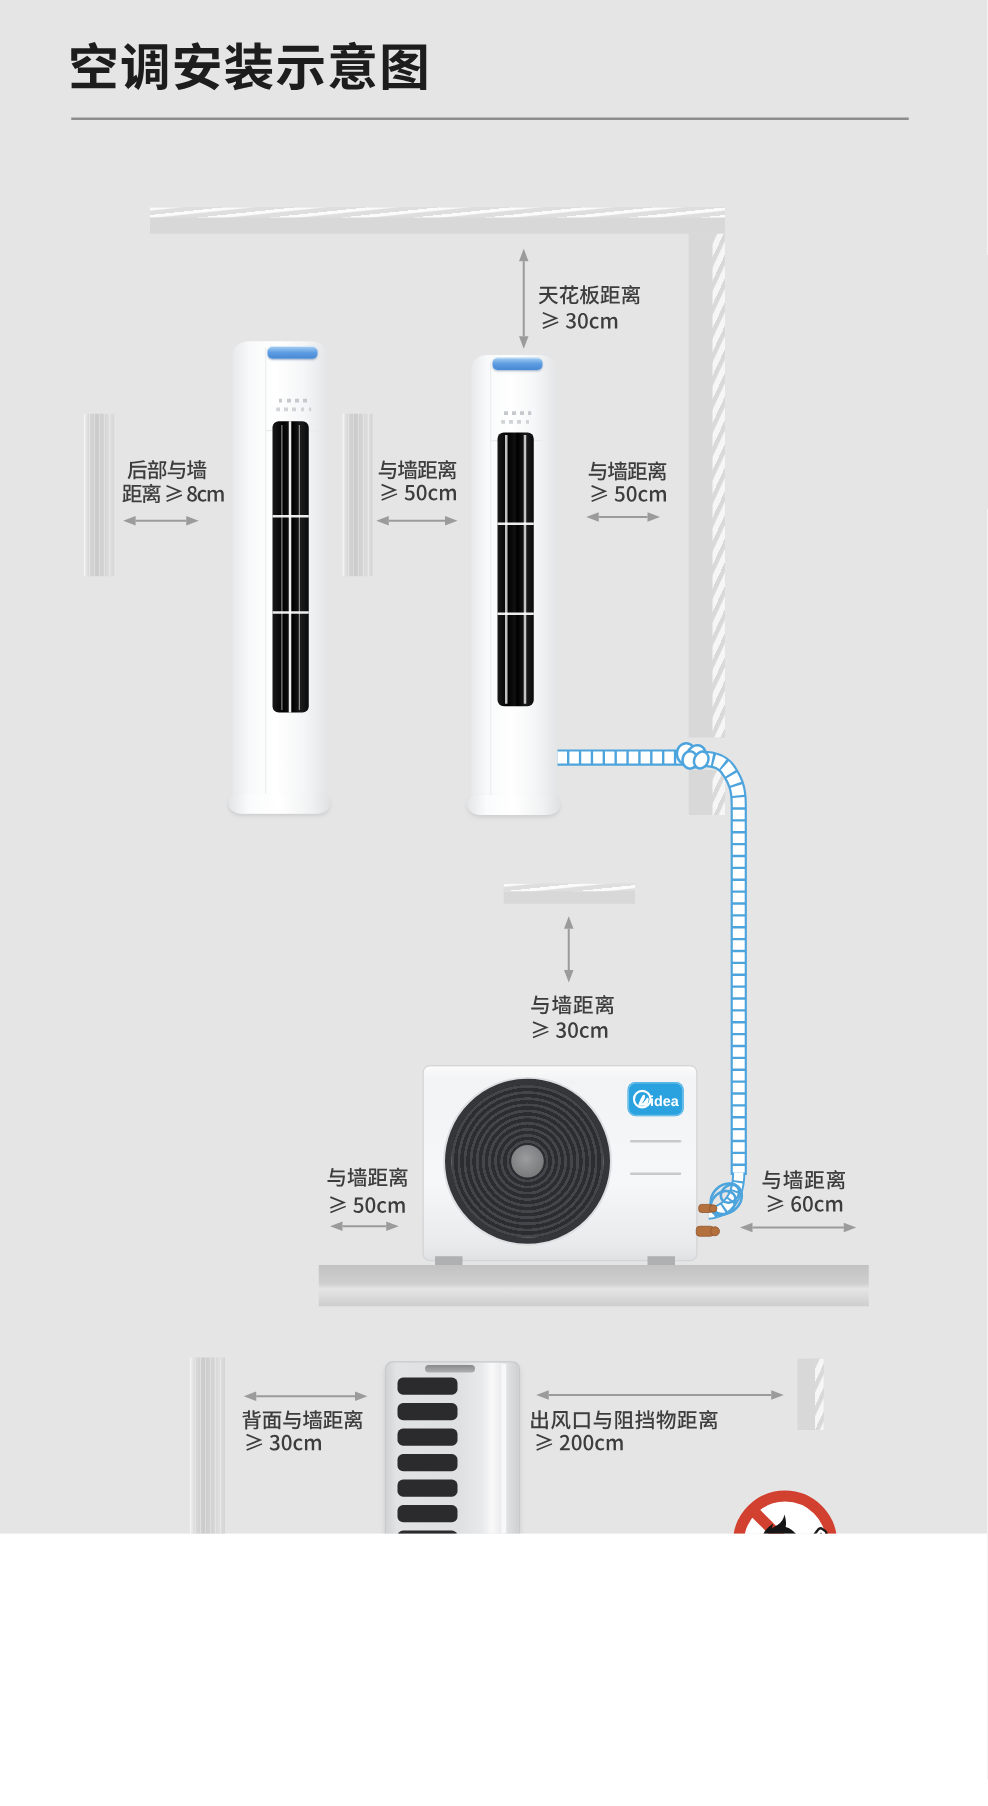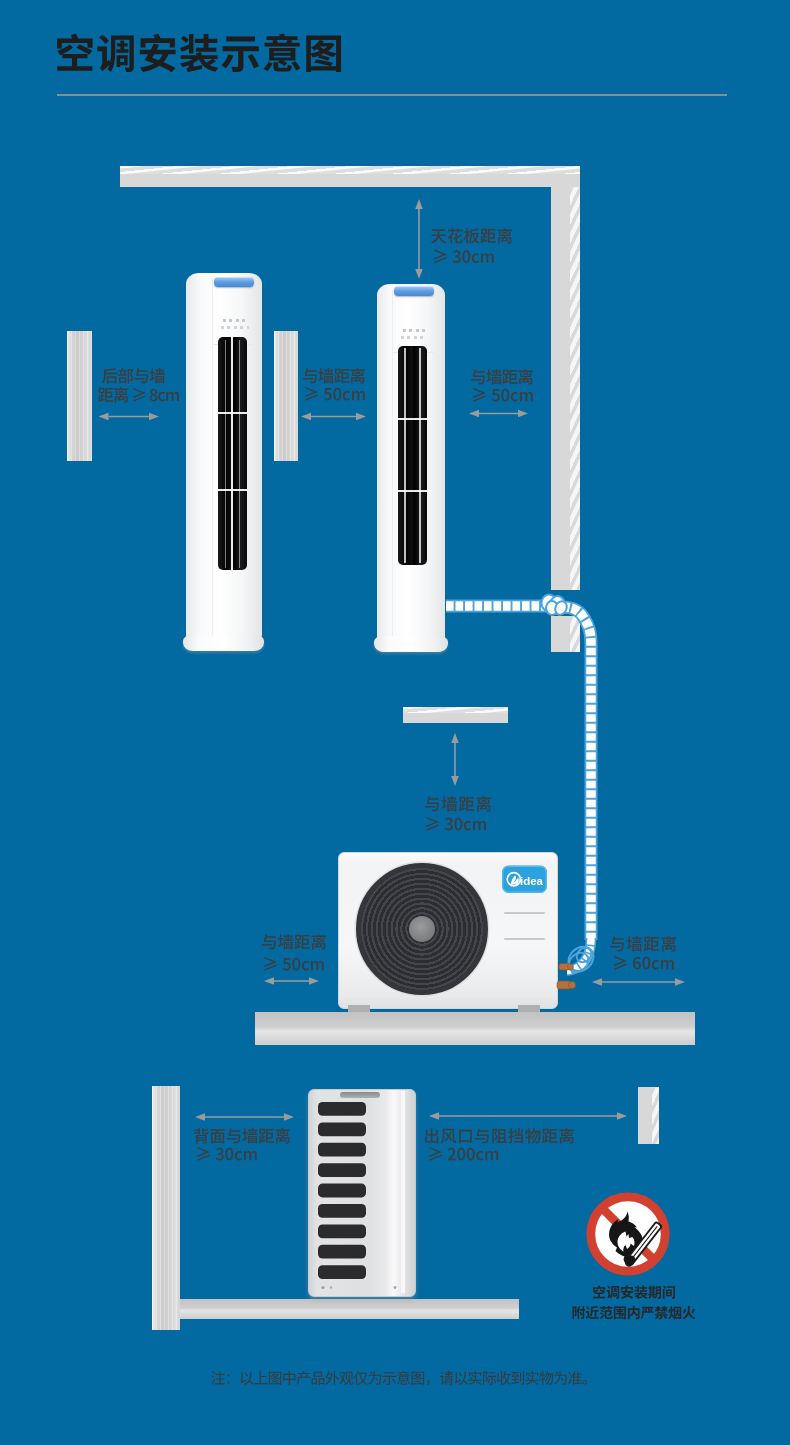--- a/index.html
+++ b/index.html
@@ -1,15 +1,15 @@
 <!DOCTYPE html>
 <html><head><meta charset="utf-8">
 <style>
 html,body{margin:0;padding:0;background:#fff;}
-#page{position:relative;width:790px;height:1445px;overflow:hidden;background:#0369a1;font-family:"Liberation Sans",sans-serif;}
+#page{position:relative;width:790px;height:1227px;overflow:hidden;background:#e5e5e5;font-family:"Liberation Sans",sans-serif;}
 .abs{position:absolute;}
 .wallH{background:#d8d8d8;}
 .hatchT{background:repeating-linear-gradient(174deg,#fbfbfb 0 2px,#dedede 3px 6px);}
 .wallV{background:#d8d8d8;}
 .hatchV{background:repeating-linear-gradient(115deg,#d9d9d9 0 3px,#f6f6f6 4px 8px);}
 .pillar{background:repeating-linear-gradient(90deg,rgba(255,255,255,.32) 0 1px,rgba(255,255,255,0) 1px 4px),linear-gradient(90deg,#f2f2f2 0,#d9d9d9 15%,#cbcbcb 40%,#d4d4d4 65%,#dfdfdf 85%,#d4d4d4 100%);}
 .floor{background:linear-gradient(180deg,#c2c2c2 0,#cfcfcf 45%,#e5e5e5 58%,#cdcdcd 100%);}
 .tower{background:linear-gradient(90deg,#e7e9eb 0,#f8f9fa 18%,#ffffff 45%,#f5f6f7 75%,#e3e5e7 100%);border-radius:13px 13px 8px 8px/11px 11px 6px 6px;}
 .towerbase{background:linear-gradient(90deg,#e3e5e7 0,#fafbfc 20%,#ffffff 50%,#f1f2f3 80%,#dfe1e3 100%);border-radius:8px 8px 10px 10px/6px 6px 8px 8px;box-shadow:0 2px 3px rgba(170,170,170,.35);}
 .bluebar{background:linear-gradient(180deg,#a8d0f2 0,#5e9de2 50%,#4688d4 100%);border-radius:4px;box-shadow:0 1px 1.5px rgba(100,130,170,.55),inset 0 0.5px 0 rgba(255,255,255,.8);}

